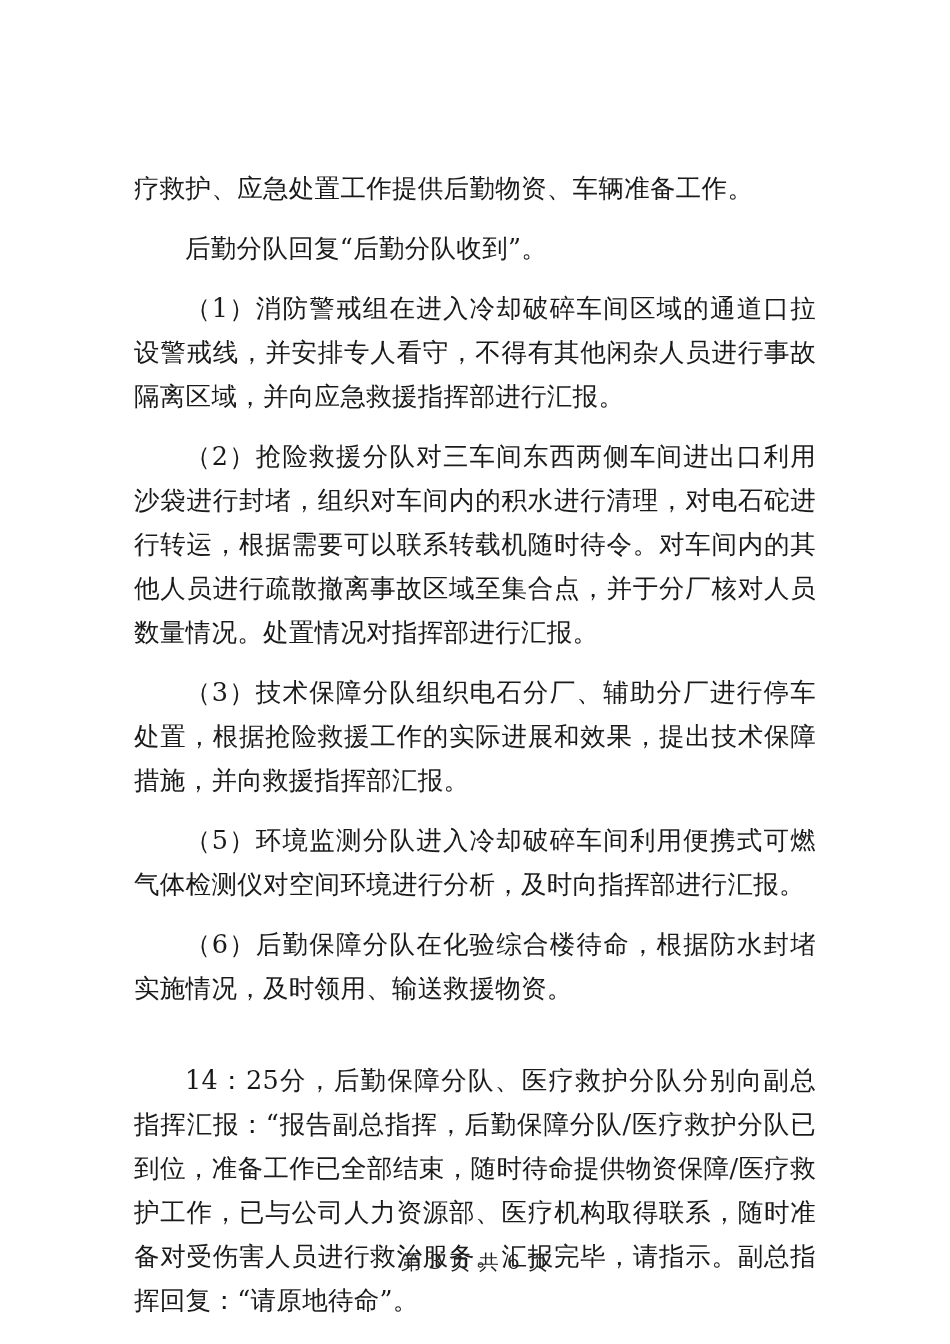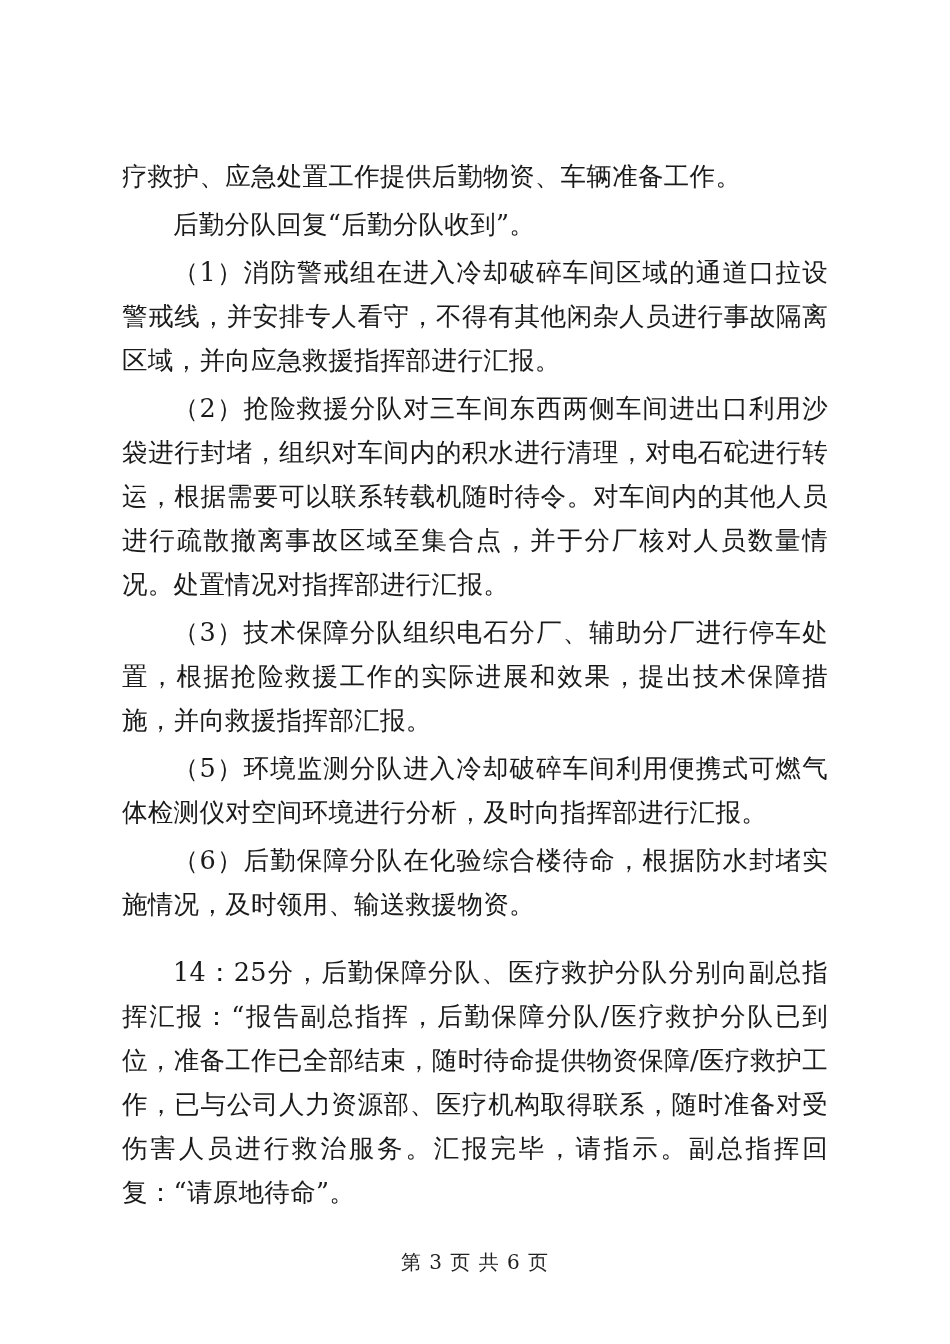--- a/index.html
+++ b/index.html
@@ -26,21 +26,21 @@
   }
   .body-text {
     font-family: "DejaVu Serif", "Liberation Serif", serif;
     font-size: 25.5px;
     line-height: 44px;
     text-align: justify;
     letter-spacing: 0.3px;
     color: #1a1a1a;
   }
   .para {
-    margin: 4px;
+    margin: 16px;
     text-indent: 0;
   }
   .indent {
     text-indent: 51px;
   }
   .gap {
     height: 16px;
   }
   .footer {
     position: absolute;

